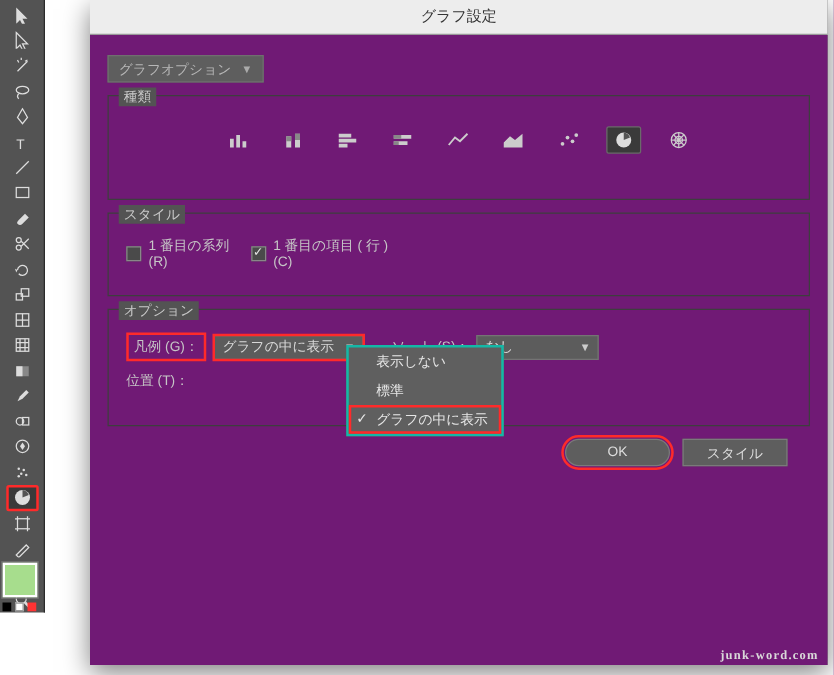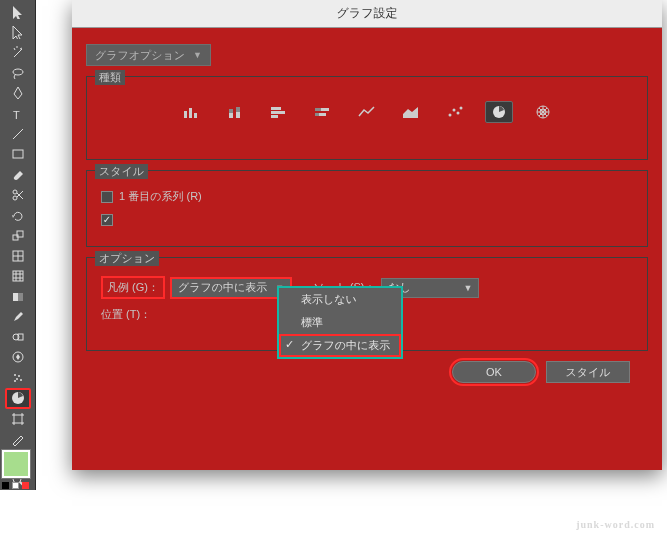--- a/index.html
+++ b/index.html
@@ -17,44 +17,44 @@
   .tool.selected { border: 2px solid #ff2a2a; border-radius: 2px; background: #3a3a3a; }
   .tool svg { display: block; }
   .bottom-swatch {
     position: absolute; left: 2px; top: 450px; width: 28px; height: 28px; 
     background: #a7dd8d; border: 2px solid #fff; outline: 1px solid #777;
   }
   .bottom-dots { position: absolute; left: 2px; top: 482px; display:flex; gap:3px;}
   .bottom-dots span{width:7px;height:7px;display:inline-block;}
 
   .dialog {
-    position: absolute; left: 72px; top: 0; width: 590px; height: 470px;
+    position: absolute; left: 72px; top: 0; width: 590px; height: 532px;
     background: #535353; box-shadow: 0 6px 20px rgba(0,0,0,.5);
     display: flex; flex-direction: column; justify-content: flex-end;
   }
   .titlebar { height: 28px; background: #ededed; color: #333; display:flex; align-items:center; justify-content:center; border-bottom:1px solid #999;}
   .titlebar span { font-size: 12px; }
-  .body { flex: 1; background: #b91c1c; padding: 16px 14px 10px 14px; color: #c6c6c6; position: relative; }
+  .body { flex: 1; background: #701a75; padding: 16px 14px 10px 14px; color: #c6c6c6; position: relative; }
 
   .graph-option-select {
     display:inline-flex; align-items:center; height: 22px; background:#5e5e5e; border:1px solid #6f6f6f;
     padding: 0 8px; color:#b7b7b7; gap:8px;
   }
   .graph-option-select .caret { font-size: 9px; color:#aaa; }
 
   .fieldset { border: 1px solid #3e3e3e; margin-top: 10px; padding: 18px 14px 20px 14px; position: relative; }
   .legend { position: absolute; top: -7px; left: 8px; background:#535353; padding: 0 4px; color:#c9c9c9; font-size:11px;}
   
   .chart-types { display:flex; gap:16px; justify-content:center; padding: 6px 0 16px;}
   .type-btn { width:28px; height:22px; display:flex; align-items:center; justify-content:center; border:1px solid transparent; cursor:pointer; color:#ddd;}
   .type-btn.active { background:#3a3a3a; border:1px solid #6a6a6a; border-radius:2px;}
   
   .style-grid { display:flex; flex-wrap:wrap; }
   .style-left  { width: 58%; display:flex; flex-direction:column; gap:10px;}
-  .style-right { width: 42%; display:flex; flex-direction:column; gap:10px;}
+  .style-right { width: 42%; display:flex; flex-direction:row; }
   .check-row { display:flex; align-items:center; gap:6px; }
   .check-box { width:12px; height:12px; border:1px solid #888; display:inline-flex; align-items:center; justify-content:center; background:#4a4a4a; color:#e8e8e8; font-size:10px; line-height:1;}
   .check-box.checked::after{content:"✓";}
   
   .option-row { display:flex; align-items:center; gap:6px; margin-bottom:8px;}
   .label-box { padding:2px 4px; }
   .label-box.hl { border:2px solid #ff2a2a; }
   
   .dropdown-closed { display:inline-flex; align-items:center; height:20px; background:#5c5c5c; border:1px solid #747474; color:#d8d8d8; padding:0 6px; gap:8px; min-width:118px; justify-content:space-between;}
   .dropdown-closed.hl { outline:2px solid #ff2a2a; outline-offset:-1px;}
@@ -309,20 +309,21 @@
     <div class="fieldset">
       <div class="legend">スタイル</div>
       <div class="style-grid">
         <div class="style-right">
           <div class="check-row">
             <span class="check-box"></span>
             <span>1 番目の系列 (R)</span>
           </div>
           <div class="check-row">
             <span class="check-box checked"></span>
+            <span>1 番目の項目 ( 行 )(C)</span>
           </div>
         </div>
       </div>
     </div>
 
     
     <div class="fieldset options-fieldset">
       <div class="legend">オプション</div>
 
       <div class="option-row">

